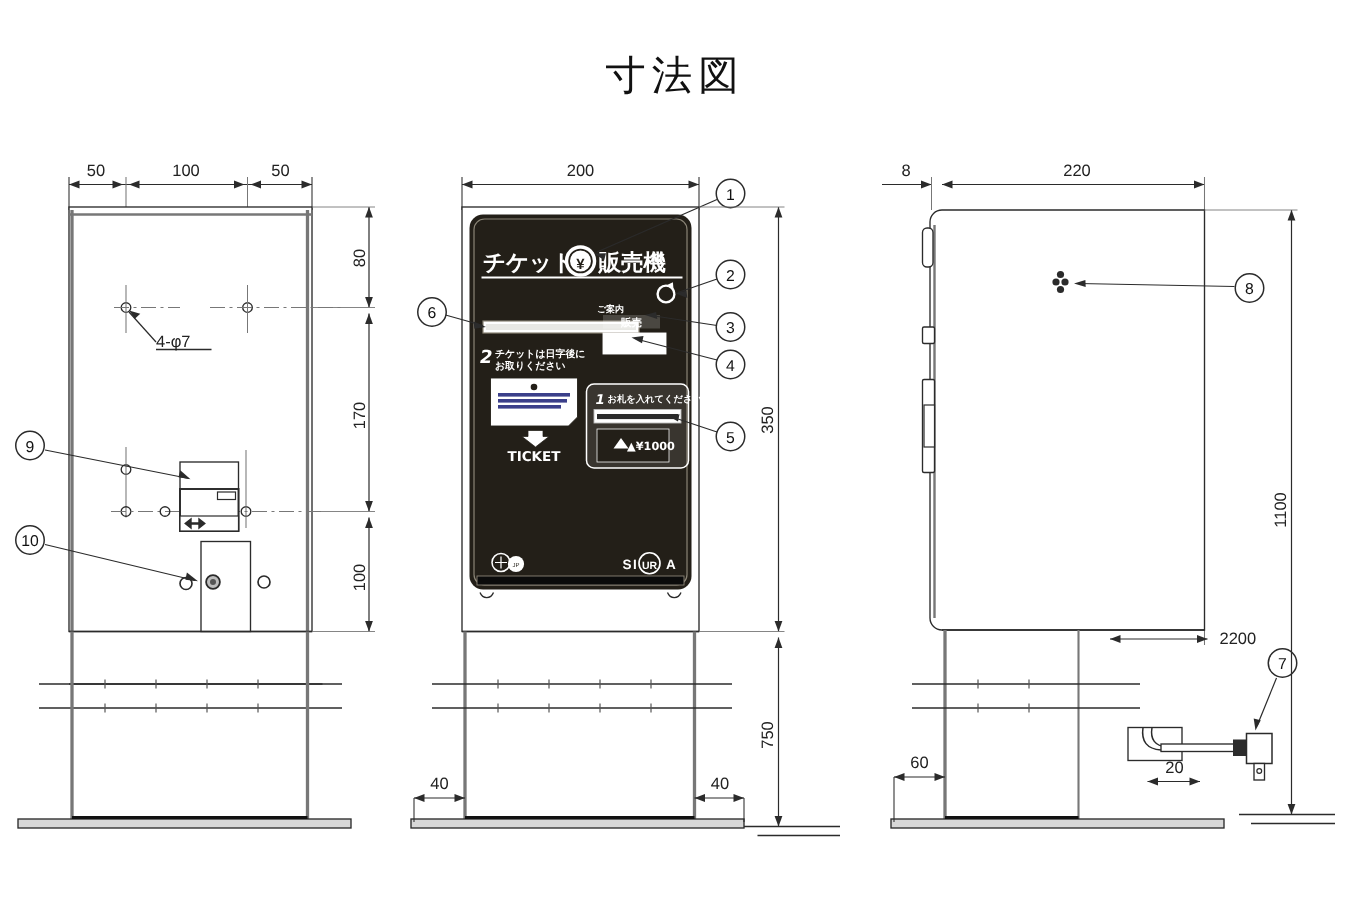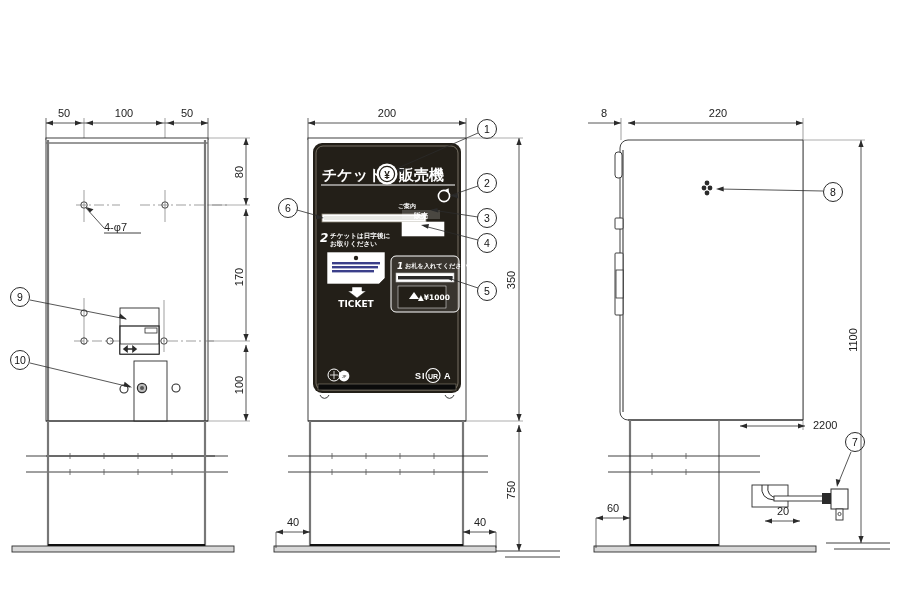--- a/index.html
+++ b/index.html
@@ -17,20 +17,21 @@
   .dim{font-size:11px;fill:#222;font-family:"Liberation Sans",sans-serif;}
   .dimv{font-size:11px;fill:#222;font-family:"Liberation Sans",sans-serif;}
   .callout-txt{font-size:10.5px;fill:#111;font-family:"Liberation Sans",sans-serif;text-anchor:middle;}
   .jp{font-family:"DejaVu Sans","Liberation Sans",sans-serif;}
 </style>
 </head>
 <body>
 
 <div id="sheet">
 
+  <div class="title">寸法図</div>
 
   <svg width="900" height="600">
 
     <g>
 
       <line x1="46" y1="123" x2="208" y2="123" stroke="#2b2b2b" stroke-width="0.8"></line>
       <path d="M46,123 l7,-2.6 v5.2 z" fill="#2b2b2b"></path>
       <path d="M82,123 l-7,-2.6 v5.2 z" fill="#2b2b2b"></path>
       <path d="M86,123 l7,-2.6 v5.2 z" fill="#2b2b2b"></path>
       <path d="M163,123 l-7,-2.6 v5.2 z" fill="#2b2b2b"></path>

